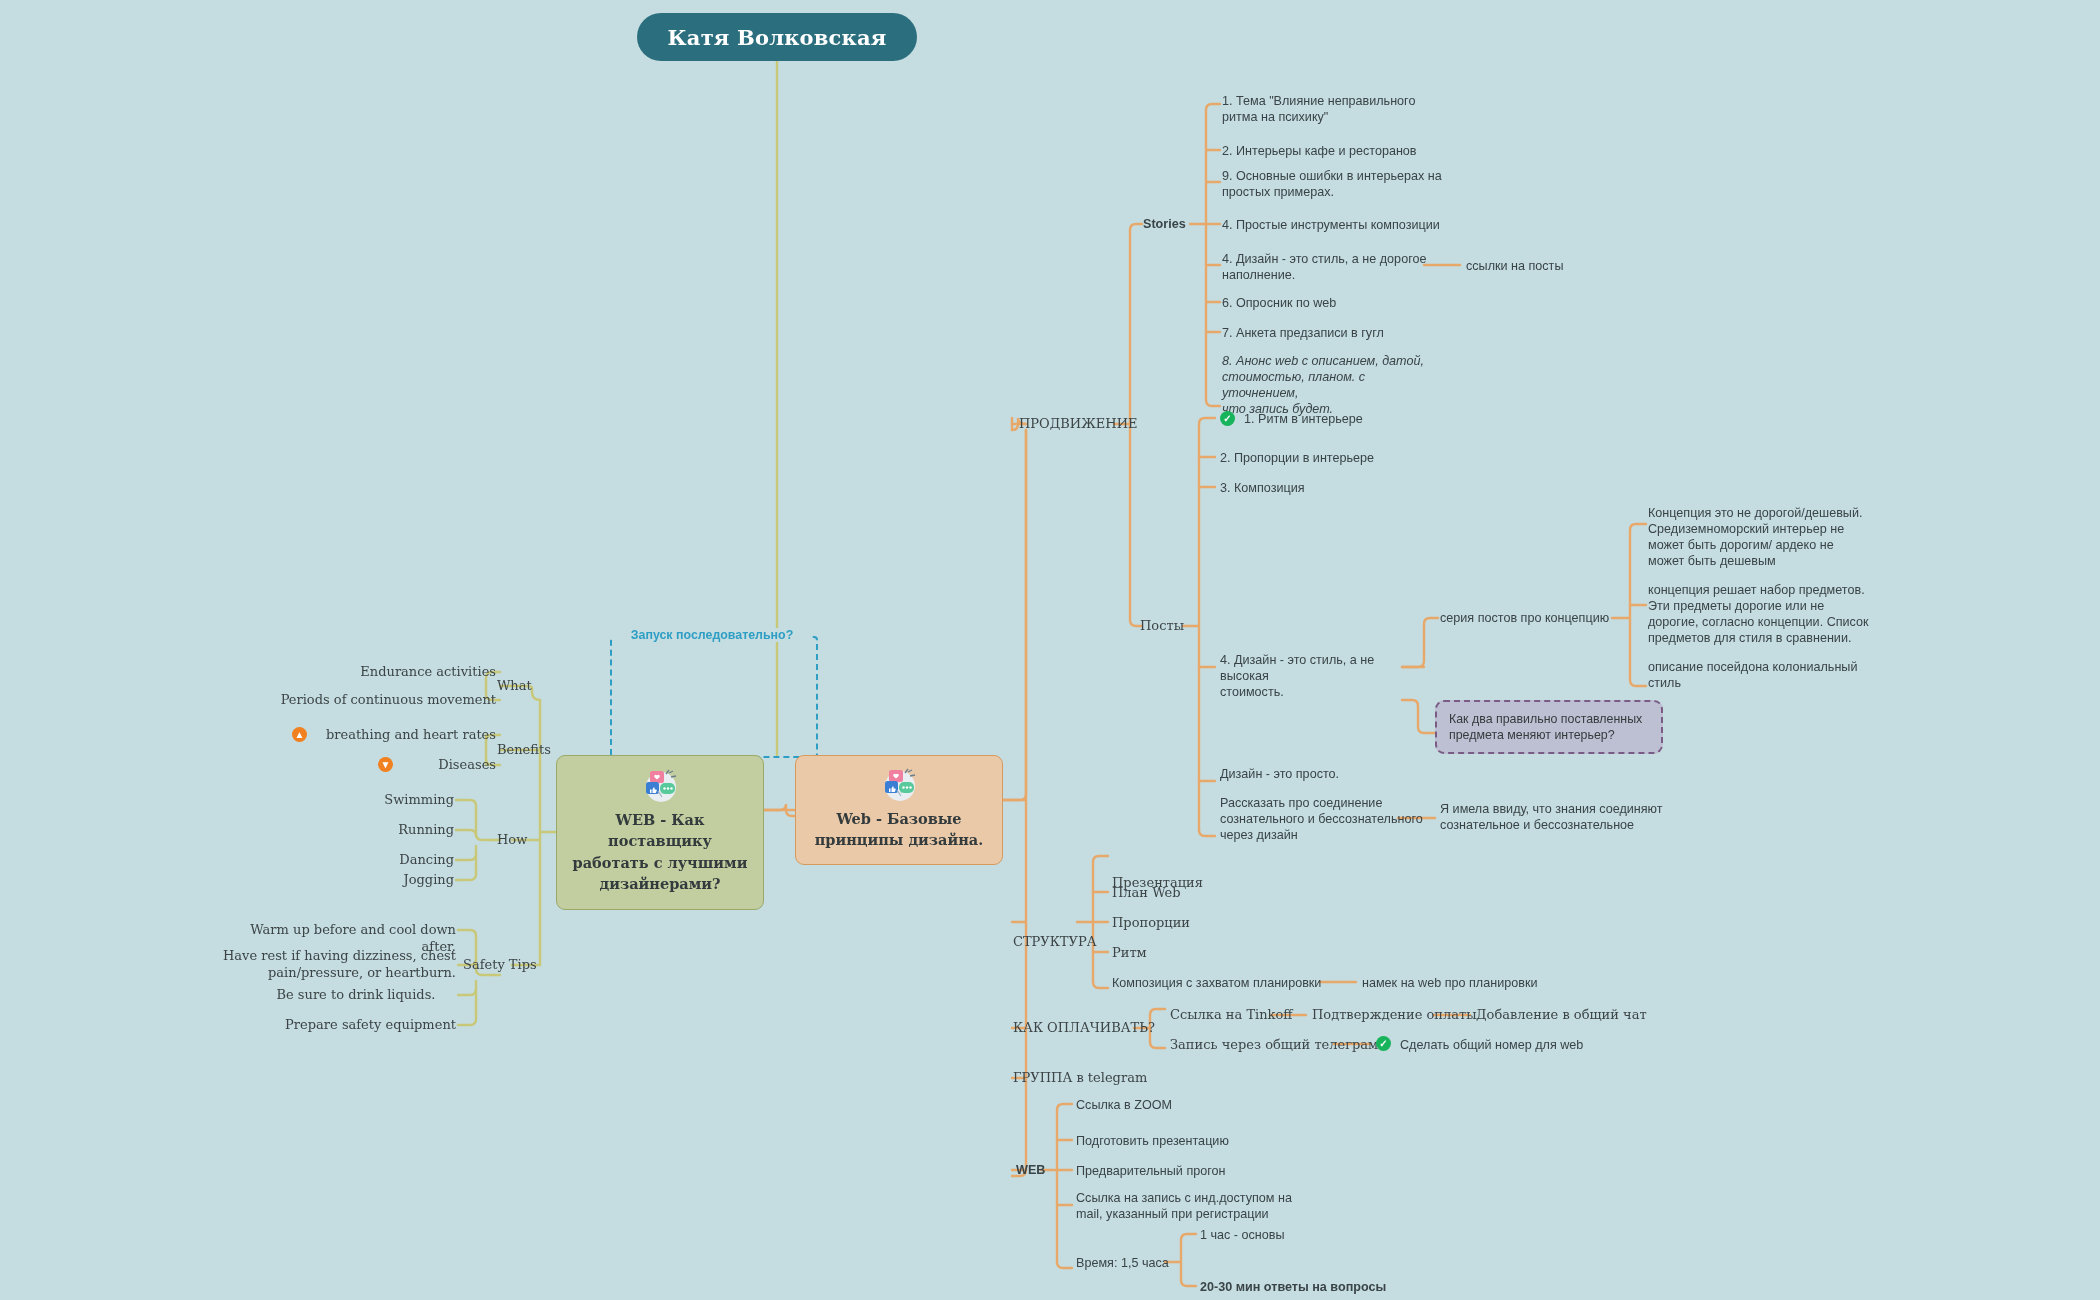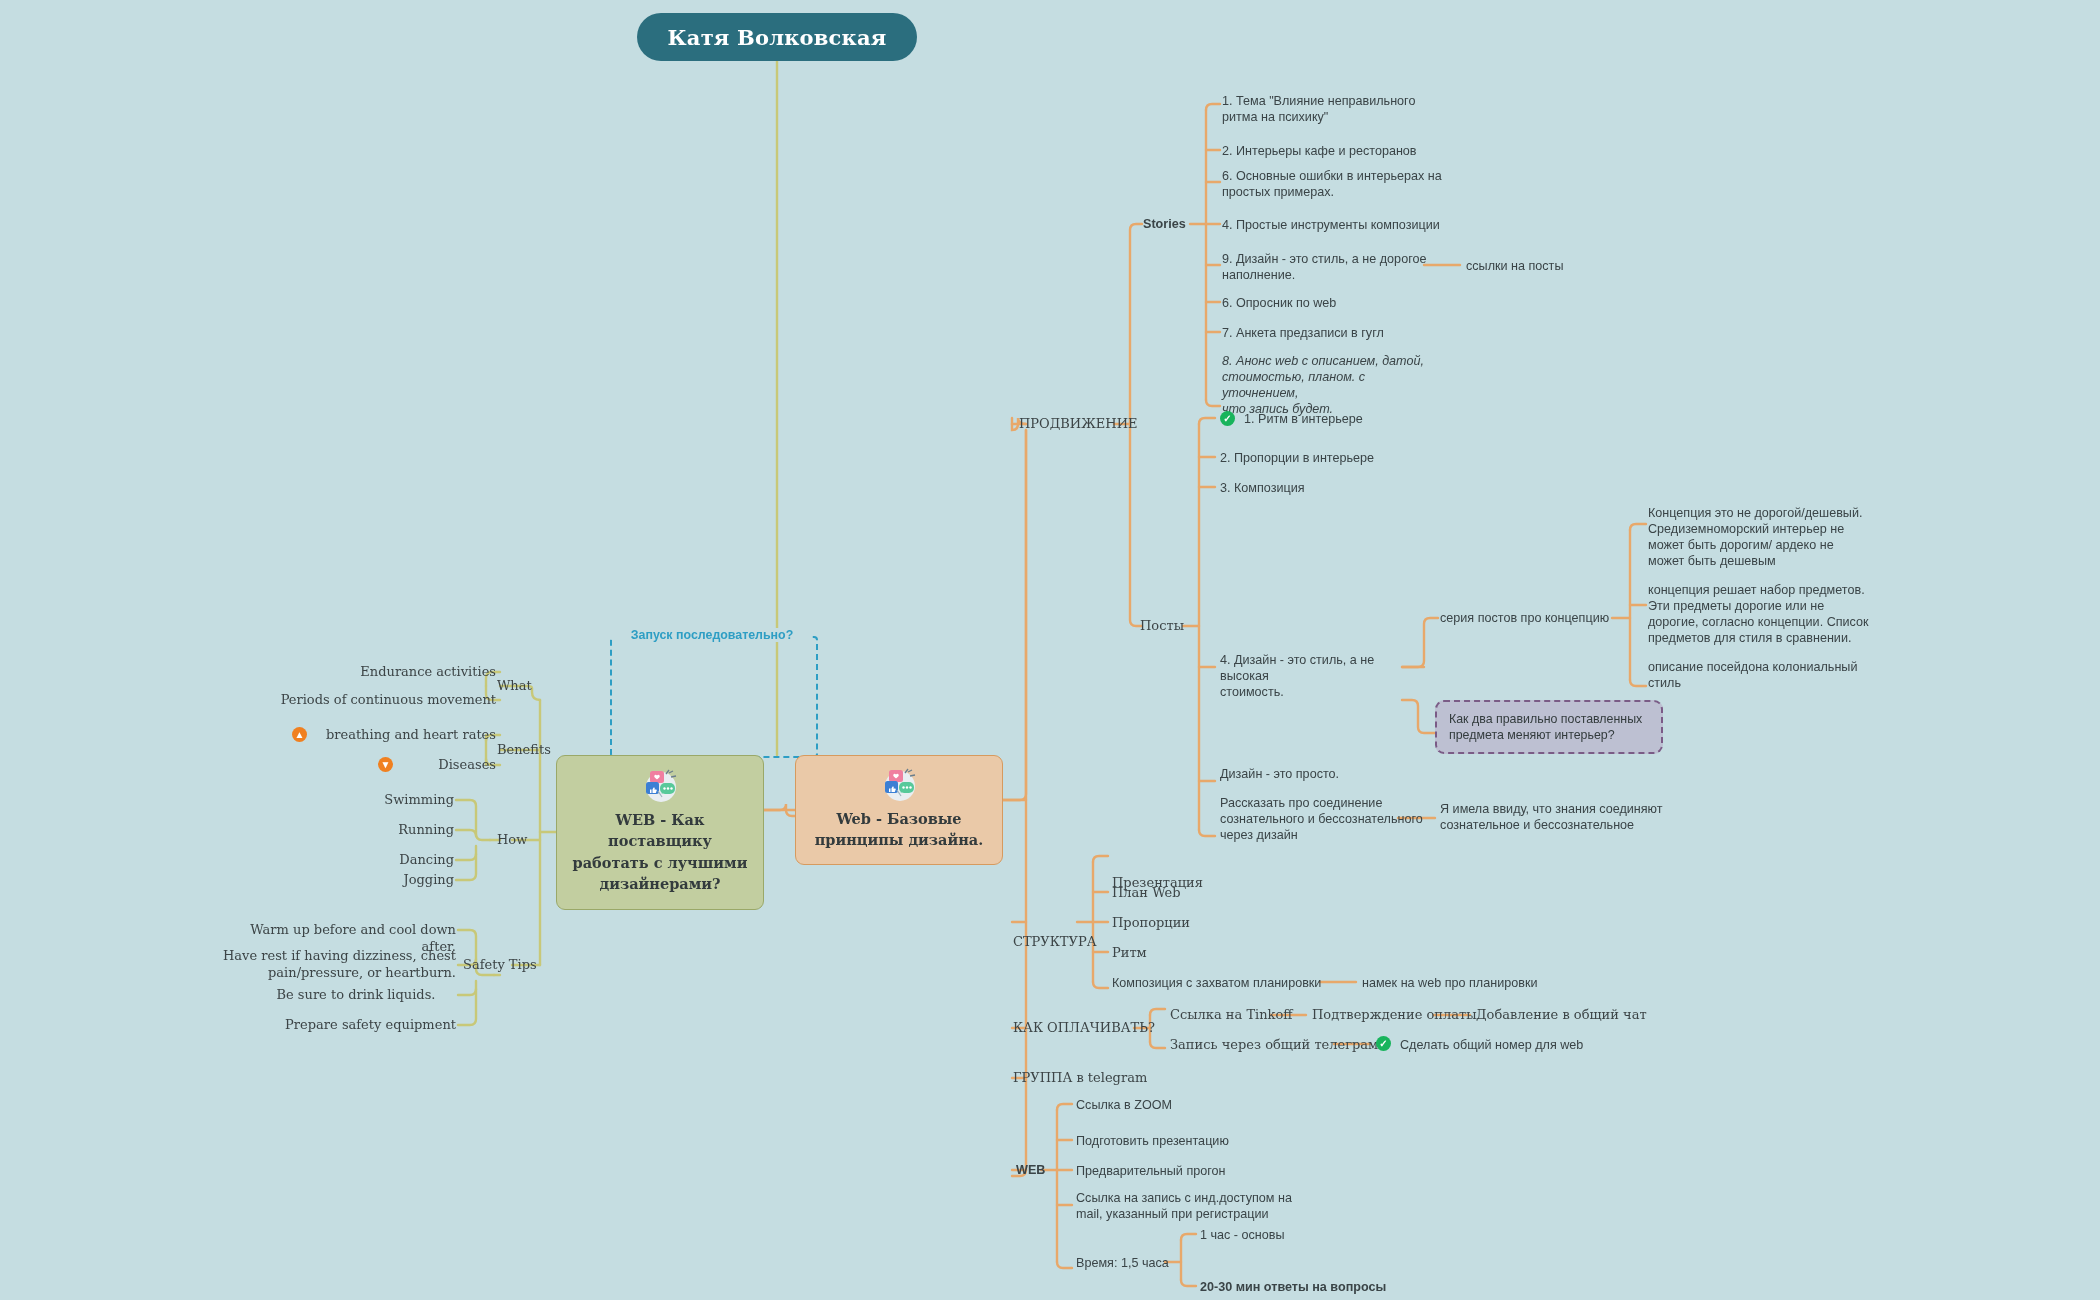--- a/index.html
+++ b/index.html
@@ -275,24 +275,24 @@
 pain/pressure, or heartburn.</div>
   <div class="node serif right" style="left:256px; top:987px; width:200px;text-align:center;">Be sure to drink liquids.</div>
   <div class="node serif right" style="left:256px; top:1017px; width:200px;">Prepare safety equipment</div>
 
   <div class="node serif" style="left:1019px; top:416px;">ПРОДВИЖЕНИЕ</div>
 
   <div class="node sans bold" style="left:1143px; top:216px;">Stories</div>
   <div class="node sans" style="left:1222px; top:93px; width:210px;">1. Тема "Влияние неправильного
 ритма на психику"</div>
   <div class="node sans" style="left:1222px; top:143px; width:220px;">2. Интерьеры кафе и ресторанов</div>
-  <div class="node sans" style="left:1222px; top:168px; width:220px;">6. Основные ошибки в интерьерах на
+  <div class="node sans" style="left:1222px; top:168px; width:220px;">9. Основные ошибки в интерьерах на
 простых примерах.</div>
   <div class="node sans" style="left:1222px; top:217px; width:230px;">4. Простые инструменты композиции</div>
-  <div class="node sans" style="left:1222px; top:251px; width:210px;">9. Дизайн - это стиль, а не дорогое
+  <div class="node sans" style="left:1222px; top:251px; width:210px;">4. Дизайн - это стиль, а не дорогое
 наполнение.</div>
   <div class="node sans" style="left:1222px; top:295px; width:210px;">6. Опросник по web</div>
   <div class="node sans" style="left:1222px; top:325px; width:210px;">7. Анкета предзаписи в гугл</div>
   <div class="node sans" style="left:1222px; top:353px; width:220px;font-style:italic;">8. Анонс web с описанием, датой,
 стоимостью, планом. с уточнением,
 что запись будет.</div>
   <div class="node sans" style="left:1466px; top:258px; width:160px;">ссылки на посты</div>
 
   <div class="node serif" style="left:1140px; top:618px;">Посты</div>
   <div class="ic ic-check" style="left:1220px; top:411px;">✓</div>

